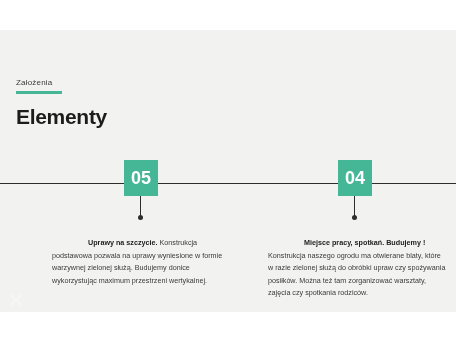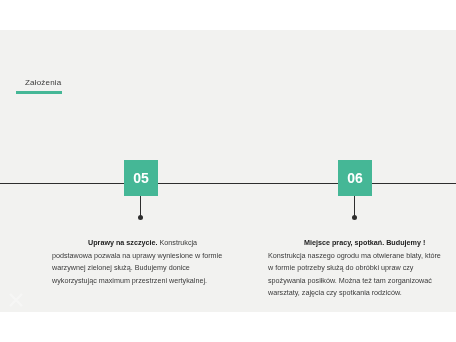--- a/index.html
+++ b/index.html
@@ -22,21 +22,20 @@
     background: #f2f2f0;
     overflow: hidden;
   }
   .label-kicker {
     position: absolute;
     left: 16px;
     top: 48px;
     font-size: 8px;
     color: #3b3b3b;
     letter-spacing: 0.2px;
-    margin-left: 9px;
   }
   .kicker-rule {
     position: absolute;
     left: 16px;
     top: 61px;
     width: 46px;
     height: 3px;
     background: #45b796;
   }
   .slide-title {
@@ -58,21 +57,21 @@
   }
   .marker {
     position: absolute;
     width: 34px;
     height: 36px;
     background: #45b796;
     display: flex;
     align-items: center;
     justify-content: center;
     color: #ffffff;
-    font-size: 14px;
+    font-size: 18px;
     font-weight: 700;
   }
   .marker-stem {
     position: absolute;
     width: 1px;
     background: #2e2e2e;
   }
   .marker-dot {
     position: absolute;
     width: 5px;
@@ -102,39 +101,40 @@
   }
   .corner-mark svg { display: block; }
 </style>
 </head>
 <body>
 
 <div class="slide">
 
   <div class="label-kicker">Założenia</div>
   <div class="kicker-rule"></div>
+  <div class="slide-title">Elementy</div>
 
   <div class="timeline"></div>
 
   <div class="marker" style="left:124px; top:130px;">
     <span>05</span>
   </div>
   <div class="marker-stem" style="left:140px; top:166px; height:20px;"></div>
   <div class="marker-dot" style="left:138px; top:185px;"></div>
   <div class="item-body" style="left:52px; top:207px;">
     <b>Uprawy na szczycie.</b><span> Konstrukcja podstawowa pozwala na uprawy wyniesione w formie warzywnej zielonej służą. Budujemy donice wykorzystując maximum przestrzeni wertykalnej.</span>
   </div>
 
   <div class="marker" style="left:338px; top:130px;">
-    <span>06</span>
+    <span>04</span>
   </div>
   <div class="marker-stem" style="left:354px; top:166px; height:20px;"></div>
   <div class="marker-dot" style="left:352px; top:185px;"></div>
   <div class="item-body" style="left:268px; top:207px;">
-    <b>Miejsce pracy, spotkań. Budujemy !</b><span> Konstrukcja naszego ogrodu ma otwierane blaty, które w formie potrzeby służą do obróbki upraw czy spożywania posiłków. Można też tam zorganizować warsztaty, zajęcia czy spotkania rodziców.</span>
+    <b>Miejsce pracy, spotkań. Budujemy !</b><span> Konstrukcja naszego ogrodu ma otwierane blaty, które w razie zielonej służą do obróbki upraw czy spożywania posiłków. Można też tam zorganizować warsztaty, zajęcia czy spotkania rodziców.</span>
   </div>
 
   <div class="corner-mark">
     <svg width="16" height="16" viewBox="0 0 16 16">
       <path d="M2 2 L14 14 M14 2 L2 14" stroke="#ffffff" stroke-width="2.4" fill="none"></path>
     </svg>
   </div>
 
 </div>
 

